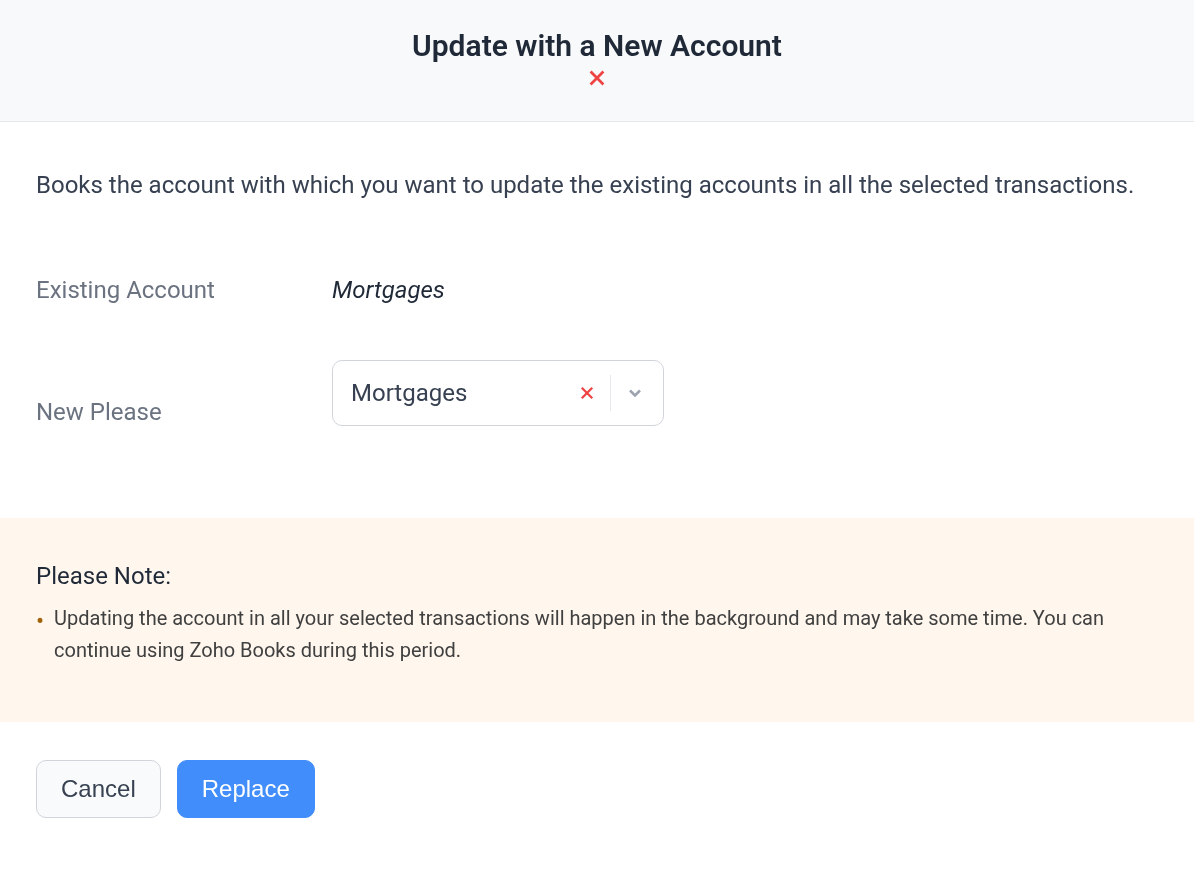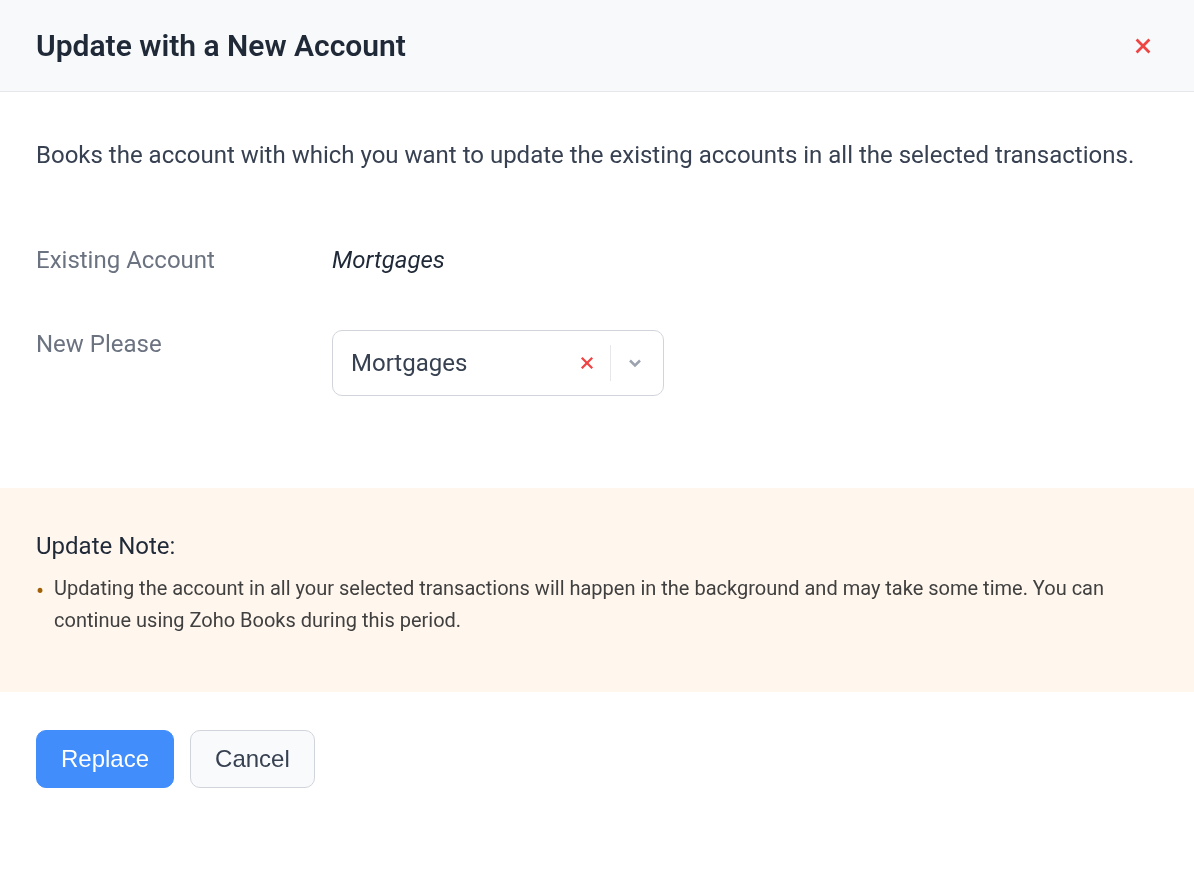--- a/index.html
+++ b/index.html
@@ -13,20 +13,21 @@
       width: 1194px;
       color: #1a1a1a;
     }
     .dialog-header {
       background: #f8f9fa;
       border-bottom: 1px solid #e5e7eb;
       padding: 28px 36px 28px 36px;
       display: flex;
       justify-content: space-between;
       align-items: center;
+      flex-direction: column;
     }
     .dialog-title {
       font-size: 30px;
       font-weight: 600;
       color: #1f2937;
     }
     .close-btn {
       background: none;
       border: none;
       cursor: pointer;
@@ -45,21 +46,21 @@
       padding: 44px 36px 36px 36px;
     }
     .description {
       font-size: 24px;
       color: #374151;
       line-height: 1.6;
       margin-bottom: 72px;
     }
     .form-row {
       display: flex;
-      align-items: flex-start;
+      align-items: flex-end;
       margin-bottom: 56px;
     }
     .form-label {
       width: 296px;
       font-size: 24px;
       color: #6b7280;
     }
     .form-value {
       font-size: 24px;
       color: #1f2937;
@@ -199,25 +200,25 @@
       <button class="select-chevron">
         <svg viewBox="0 0 24 24">
           <polyline points="6 9 12 15 18 9"></polyline>
         </svg>
       </button>
     </div>
   </div>
 </div>
 
 <div class="note-box">
-  <div class="note-title">Update Note:</div>
+  <div class="note-title">Please Note:</div>
   <ul class="note-list">
     <li class="note-item">
       <span class="note-bullet">•</span>
       <span class="note-text">Updating the account in all your selected transactions will happen in the background and may take some time. You can continue using Zoho Books during this period.</span>
     </li>
   </ul>
 </div>
 
 <div class="dialog-footer">
+  <button class="btn btn-secondary">Cancel</button>
   <button class="btn btn-primary">Replace</button>
-  <button class="btn btn-secondary">Cancel</button>
 </div>
 
 </body></html>

